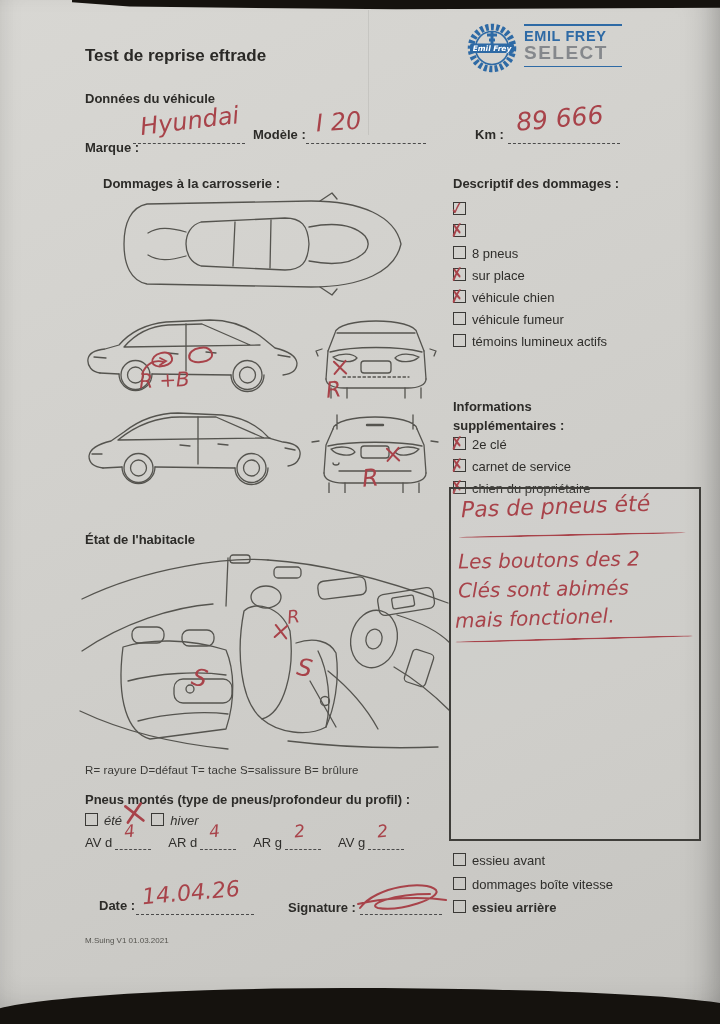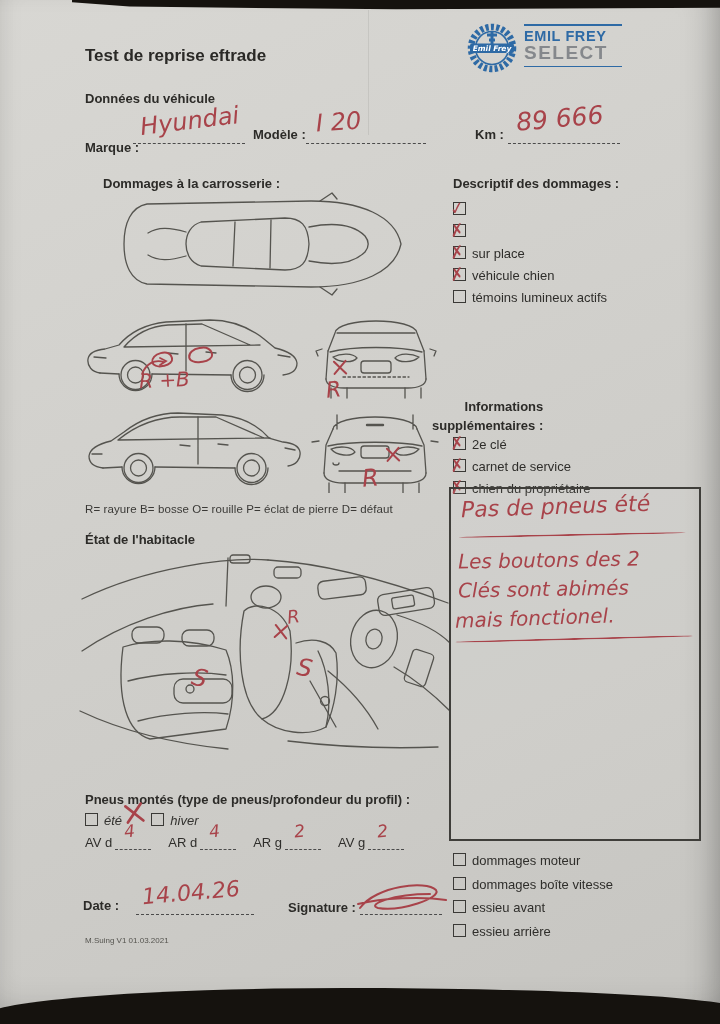--- a/index.html
+++ b/index.html
@@ -160,21 +160,20 @@
     <path d="M22,46 C30,43 42,43 46,49 C42,54 28,53 22,46 Z M110,46 C102,43 90,43 86,49 C90,54 104,53 110,46 Z"></path>
     <rect x="52" y="43" width="28" height="12" rx="3"></rect>
     <path d="M30,68 L102,68 M24,60 a3,2 0 1 0 6,0"></path>
     <path d="M20,80 L20,90 M36,80 L36,90 M94,80 L94,90 M110,80 L110,90"></path>
     <path d="M10,38 l-7,1 M122,38 l7,1"></path>
     <path d="M58,22 L74,22" stroke-width="2.4"></path>
   </svg>
   <div class="xmark" style="left:385px;top:445px;"></div>
   <div class="abs hw" style="left:362px;top:464px;font-size:24px;transform:rotate(-5deg);">R</div>
 
-  <div class="abs legend" style="left:85px;top:503px;">R= rayure B= bosse O= rouille P= éclat de pierre D= défaut</div>
 
   <div class="abs sec" style="left:85px;top:532px;">État de l'habitacle</div>
 
   <svg class="sketch abs" style="left:78px;top:551px;" width="374" height="204" viewBox="0 0 374 204">
     <path d="M4,48 C70,16 150,6 190,9 M4,100 C45,72 95,56 135,53"></path>
     <path d="M190,9 C240,12 300,26 370,52 M150,7 L148,55"></path>
     <rect x="196" y="16" width="27" height="11" rx="4"></rect>
     <rect x="152" y="4" width="20" height="8" rx="3"></rect>
     <g transform="rotate(-7 264 37)">
           <rect x="240" y="28" width="48" height="18" rx="6"></rect>
@@ -201,20 +200,21 @@
     <path d="M250,120 C270,136 288,156 300,178 M232,130 L258,176"></path>
     <circle cx="247" cy="150" r="4.5"></circle>
     <path d="M210,190 C260,196 310,198 360,196 M2,160 C40,178 90,192 150,198"></path>
     <rect x="330" y="100" width="22" height="34" rx="4" transform="rotate(18 341 117)"></rect>
   </svg>
   <div class="abs hw" style="left:287px;top:606px;font-size:18px;transform:rotate(-8deg);">R</div>
   <div class="xmark" style="left:273px;top:622px;transform:rotate(8deg);"></div>
   <div class="abs hw" style="left:192px;top:664px;font-size:24px;transform:rotate(14deg);">S</div>
   <div class="abs hw" style="left:297px;top:654px;font-size:24px;transform:rotate(10deg);">S</div>
 
+  <div class="abs legend" style="left:85px;top:764px;">R= rayure D=défaut T= tache S=salissure B= brûlure</div>
 
   <div class="abs sec" style="left:85px;top:792px;">Pneus montés (type de pneus/profondeur du profil) :</div>
   <div class="abs" style="left:85px;top:812px;font-size:13px;font-style:italic;">
     <span class="chk"></span><span>été</span>
     <span style="display:inline-block;width:22px;"></span>
     <span class="chk"></span><span>hiver</span>
   </div>
   <div class="xmark" style="left:128px;top:804px;width:24px;height:24px;transform:scale(1.35) rotate(-6deg);"></div>
   <div class="abs pneu-row" style="left:85px;top:832px;">
 
@@ -247,31 +247,37 @@
   <div class="abs sec" style="left:453px;top:176px;">Descriptif des dommages :</div>
   <div class="abs checklist" style="left:453px;top:201px;width:228px;">
 
   <div class="chk-item">
         <span class="chk"><span class="mark on">✓</span></span>
       </div>
         <div class="chk-item">
         <span class="chk"><span class="mark on">✗</span></span>
       </div>
         <div class="chk-item">
+        <span class="chk"></span><span class="chk-label">8 pneus</span>
+      </div>
+        <div class="chk-item">
         <span class="chk"><span class="mark on">✗</span></span><span class="chk-label">sur place</span>
       </div>
         <div class="chk-item">
         <span class="chk"><span class="mark on">✗</span></span><span class="chk-label">véhicule chien</span>
       </div>
         <div class="chk-item">
+        <span class="chk"></span><span class="chk-label">véhicule fumeur</span>
+      </div>
+        <div class="chk-item">
         <span class="chk"></span><span class="chk-label">témoins lumineux actifs</span>
       </div>
       </div>
 
-  <div class="abs sec" style="left:432px;top:398px;white-space:pre-line;line-height:1.45;text-align:right;">Informations
+  <div class="abs sec" style="left:453px;top:398px;white-space:pre-line;line-height:1.45;">Informations
 supplémentaires :</div>
   <div class="abs checklist" style="left:453px;top:436px;width:228px;">
 
   <div class="chk-item">
         <span class="chk"><span class="mark on">✗</span></span><span class="chk-label">2e clé</span>
       </div>
         <div class="chk-item">
         <span class="chk"><span class="mark on">✗</span></span><span class="chk-label">carnet de service</span>
       </div>
         <div class="chk-item">
@@ -282,35 +288,32 @@
   <div id="notes-box" class="abs" style="left:449px;top:487px;width:248px;height:350px;"></div>
   <div class="abs hw" style="left:461px;top:494px;font-size:22px;transform:rotate(-2deg);">Pas de pneus été</div>
   <div class="redline" style="left:458px;top:534px;width:228px;transform:rotate(-1.2deg);"></div>
   <div class="abs hw" style="left:458px;top:548px;font-size:20px;transform:rotate(-1deg);">Les boutons des 2</div>
   <div class="abs hw" style="left:458px;top:577px;font-size:20px;transform:rotate(-1deg);">Clés sont abimés</div>
   <div class="abs hw" style="left:455px;top:606px;font-size:20px;transform:rotate(-2deg);">mais fonctionel.</div>
   <div class="redline" style="left:455px;top:638px;width:238px;transform:rotate(-1.5deg);"></div>
 
   <div class="abs checklist" style="left:453px;top:852px;width:240px;">
 
-  <div class="chk-item" style="margin-bottom:5px;">
-        <span class="chk"></span><span class="chk-label">dommages moteur</span>
+        <div class="chk-item" style="margin-bottom:5px;">
+        <span class="chk"></span><span class="chk-label">essieu avant</span>
       </div>
         <div class="chk-item" style="margin-bottom:5px;">
         <span class="chk"></span><span class="chk-label">dommages boîte vitesse</span>
       </div>
-        <div class="chk-item" style="margin-bottom:5px;">
-        <span class="chk"></span><span class="chk-label">essieu avant</span>
-      </div>
-        <div class="chk-item" style="margin-bottom:11px;">
+        <div class="chk-item" style="margin-bottom:11px;font-weight:bold;">
         <span class="chk"></span><span class="chk-label">essieu arrière</span>
       </div>
       </div>
 
-  <div class="abs lbl" style="left:83px;top:898px;">Date :</div>
+  <div class="abs lbl" style="left:99px;top:898px;">Date :</div>
   <div class="abs dash" style="left:136px;top:894px;width:118px;height:20px;"></div>
   <div class="abs hw" style="left:142px;top:880px;font-size:22px;transform:rotate(-5deg);">14.04.26</div>
 
   <div class="abs lbl" style="left:288px;top:900px;">Signature :</div>
   <div class="abs dash" style="left:360px;top:894px;width:82px;height:20px;"></div>
   <svg class="abs" style="left:352px;top:878px;" width="100" height="40" viewBox="0 0 100 40">
     <path d="M8,30 C24,8 74,2 84,12 C90,20 48,34 26,30 C14,27 40,16 78,16 M6,26 C30,20 70,18 94,22" stroke="#a8434a" stroke-width="2" fill="none" stroke-linecap="round"></path>
   </svg>
 
   <div class="abs" style="left:85px;top:936px;font-size:8px;color:#55544f;">M.Suing V1 01.03.2021</div>

